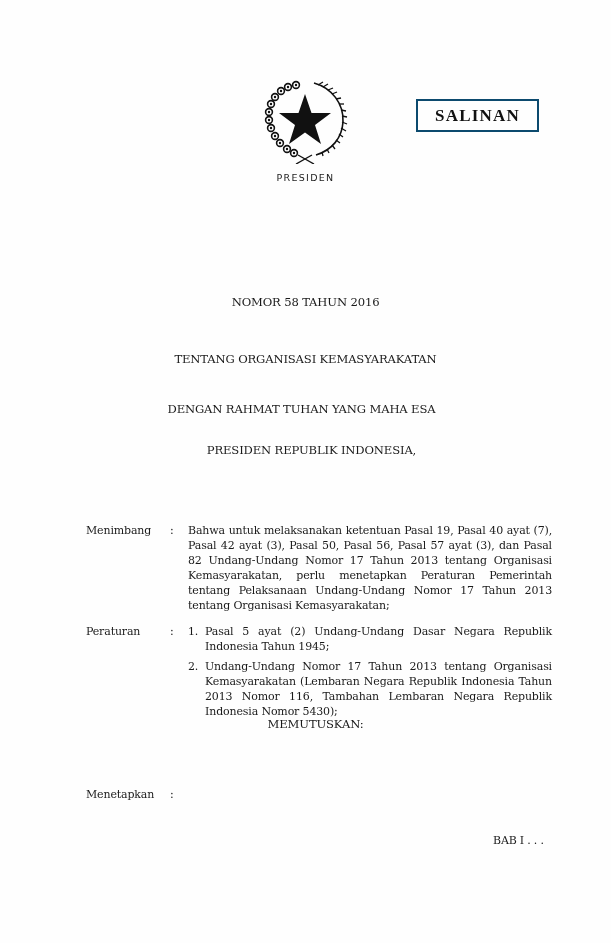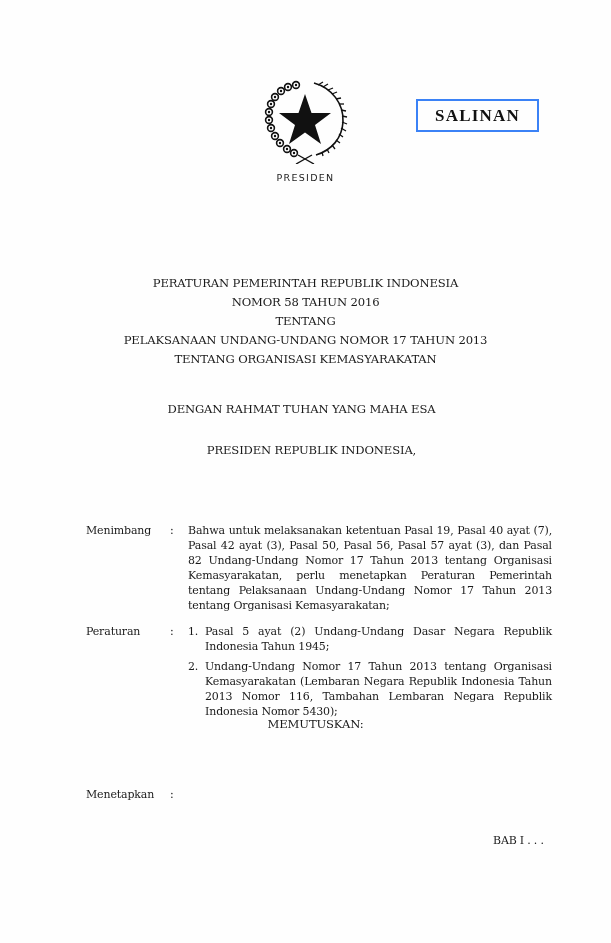--- a/index.html
+++ b/index.html
@@ -27,21 +27,21 @@
       top: 76px;
       width: 98px;
       height: 88px;
     }
     .salinan-box {
       position: absolute;
       left: 416px;
       top: 99px;
       width: 119px;
       height: 29px;
-      border: 2px solid #3b82f6;
+      border: 2px solid #0c4a6e;
       display: flex;
       align-items: center;
       justify-content: center;
       box-sizing: content-box;
     }
     .salinan-text {
       font-family: "Liberation Serif", "DejaVu Serif", serif;
       font-weight: bold;
       font-size: 17px;
       letter-spacing: 1.2px;
@@ -184,24 +184,21 @@
     <path d="M42,79 L58,88" stroke="#111" stroke-width="1.4"></path>
     <path d="M56,79 L40,88" stroke="#111" stroke-width="1.4"></path>
   </svg>
 
   <div class="salinan-box">
     <span class="salinan-text">SALINAN</span>
   </div>
 
   <div class="presiden-label l1">PRESIDEN</div>
 
-  <div class="center-line" style="top:276px;">PERATURAN PEMERINTAH REPUBLIK INDONESIA</div>
   <div class="center-line" style="top:295px;">NOMOR 58 TAHUN 2016</div>
-  <div class="center-line" style="top:314px;">TENTANG</div>
-  <div class="center-line" style="top:333px;">PELAKSANAAN UNDANG-UNDANG NOMOR 17 TAHUN 2013</div>
   <div class="center-line" style="top:352px;">TENTANG ORGANISASI KEMASYARAKATAN</div>
 
   <div class="center-line" style="top:402px; left:-4px;">DENGAN RAHMAT TUHAN YANG MAHA ESA</div>
   <div class="center-line" style="top:443px; left:6px;">PRESIDEN REPUBLIK INDONESIA,</div>
 
   <div class="section" style="top:499px;">
     <span class="label">Menimbang</span>
     <span class="colon">:</span>
     <div class="content">
       <p>Bahwa untuk melaksanakan ketentuan Pasal 19, Pasal 40 ayat (7), Pasal 42 ayat (3), Pasal 50, Pasal 56, Pasal 57 ayat (3), dan Pasal 82 Undang-Undang Nomor 17 Tahun 2013 tentang Organisasi Kemasyarakatan, perlu menetapkan Peraturan Pemerintah tentang Pelaksanaan Undang-Undang Nomor 17 Tahun 2013 tentang Organisasi Kemasyarakatan;</p>

